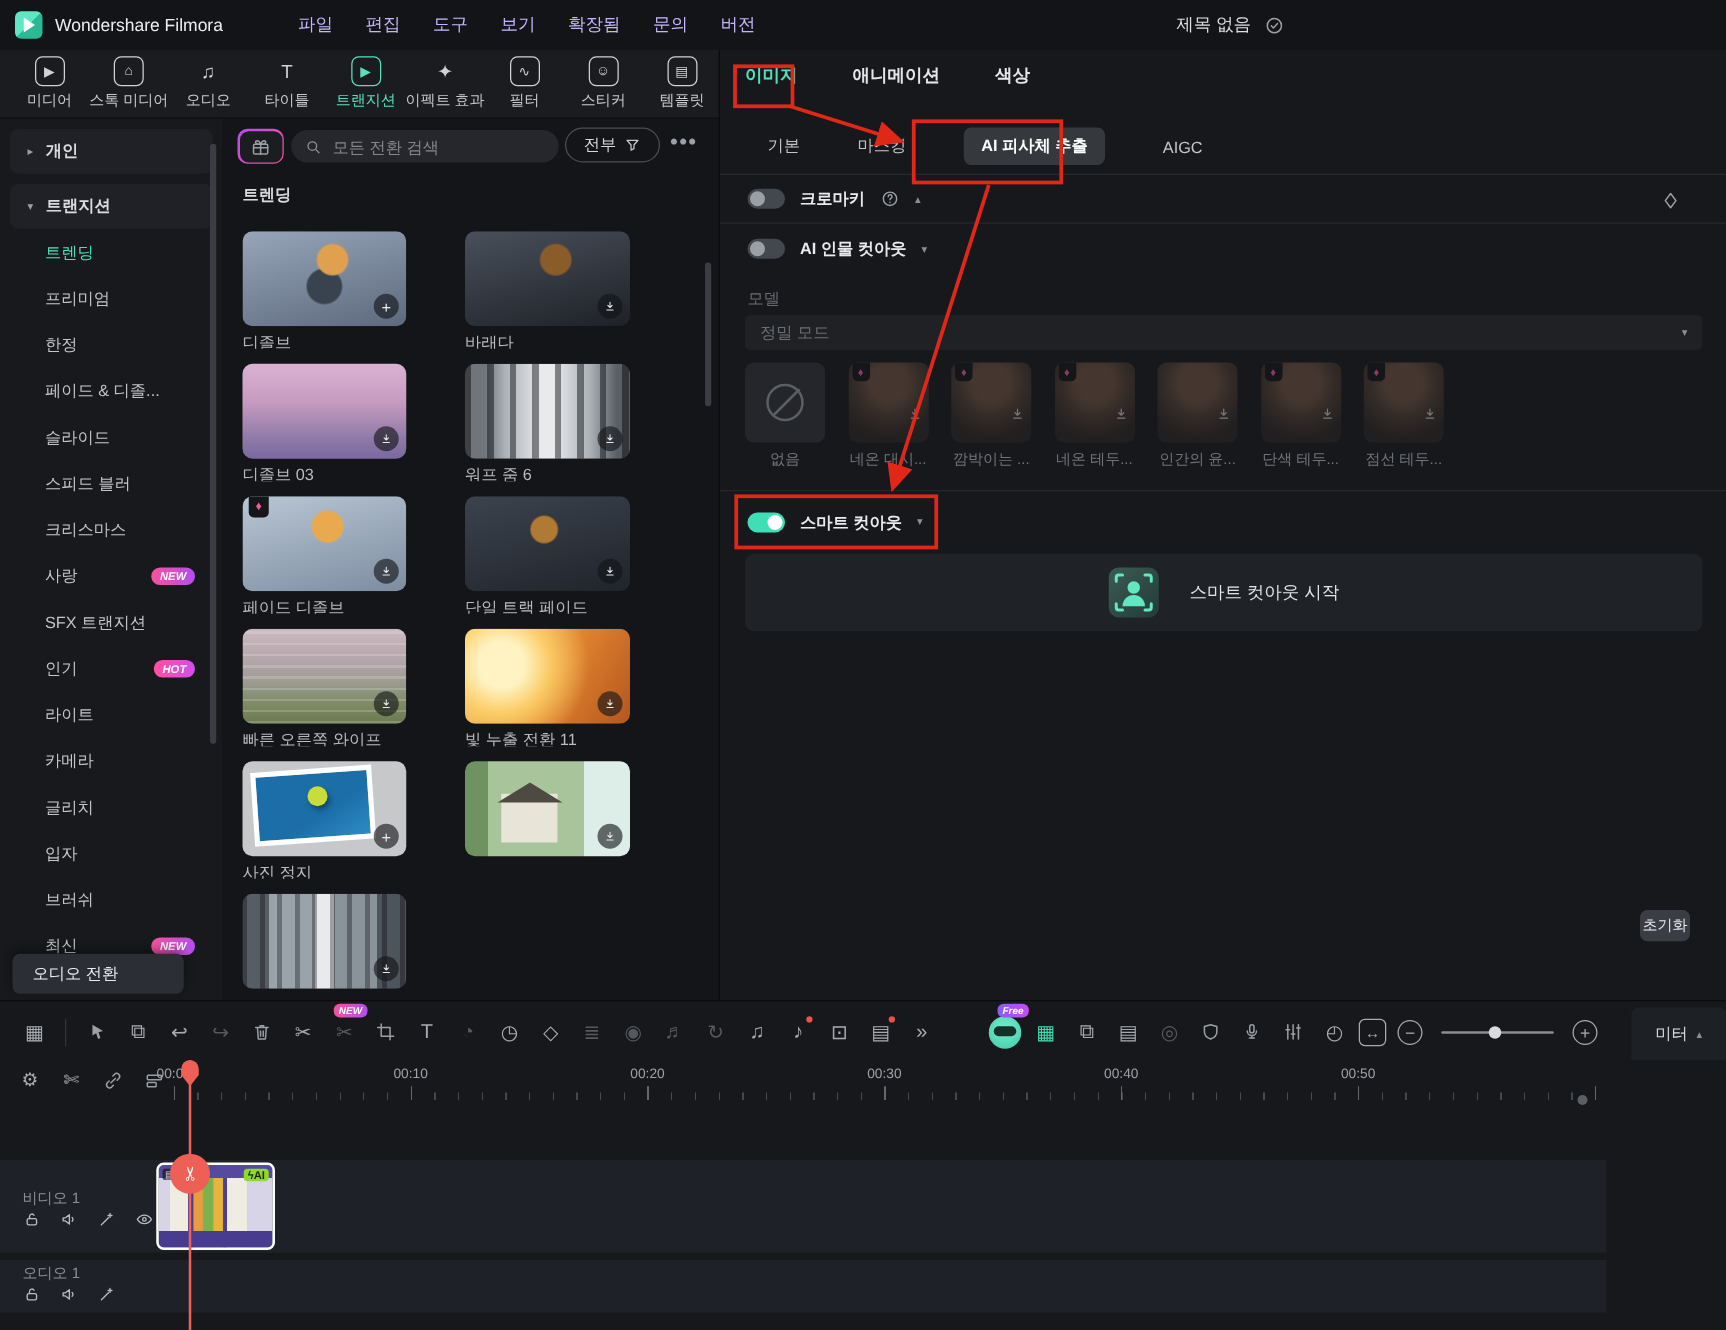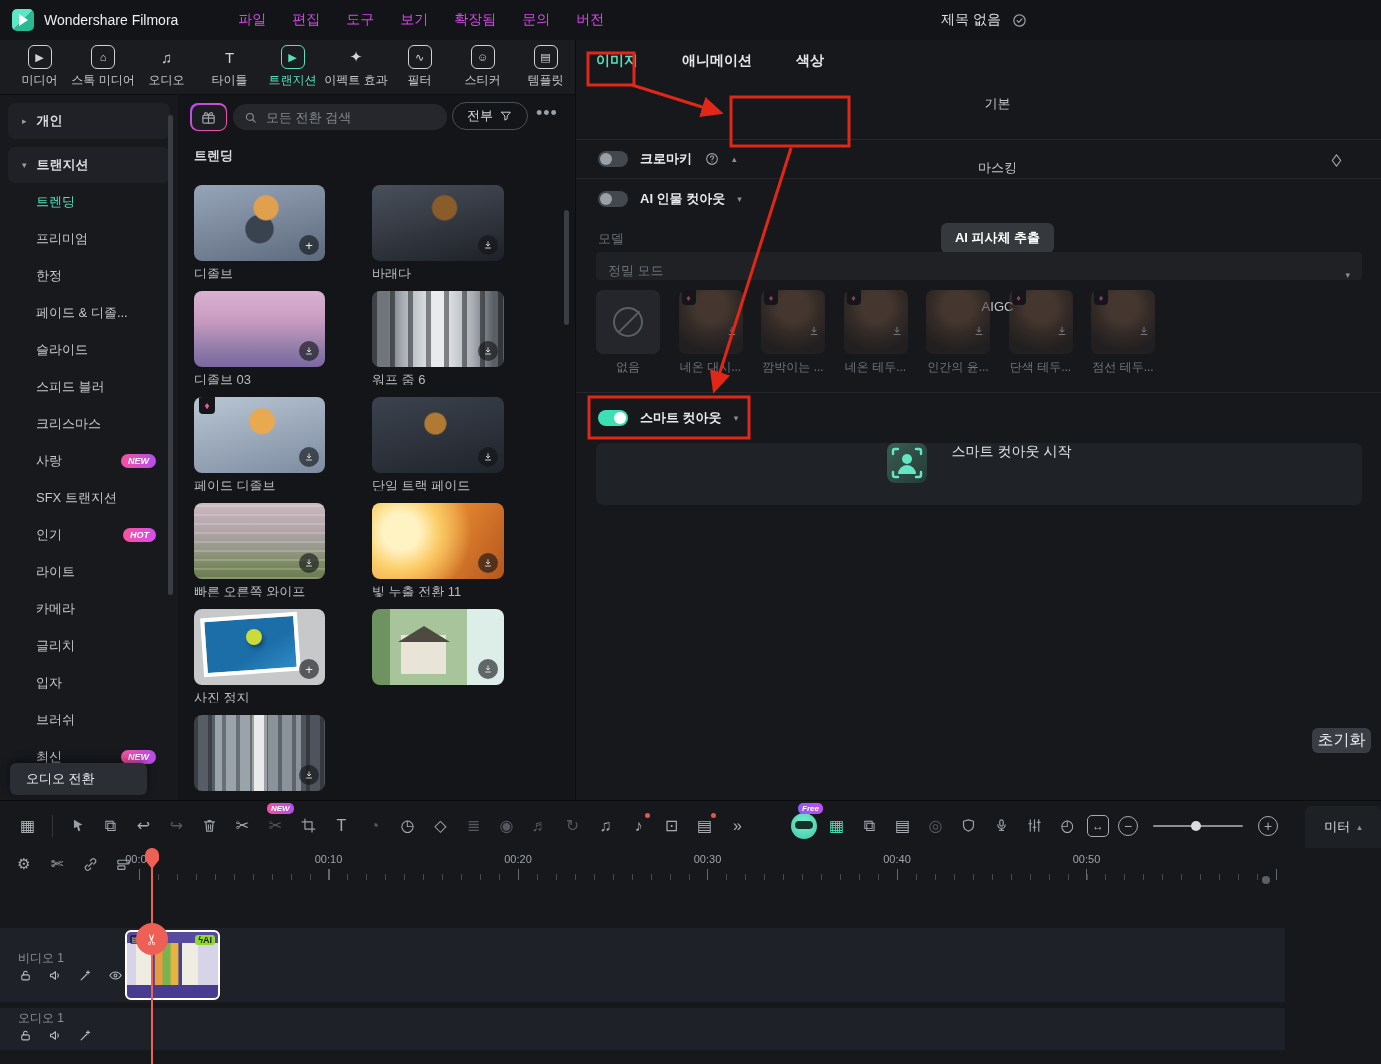--- a/index.html
+++ b/index.html
@@ -6,21 +6,21 @@
   html,body { background:#000; }
   body { font-family:"Liberation Sans","DejaVu Sans",sans-serif; }
   #app { position:relative; width:1381px; height:1064px; background:#141518; overflow:hidden; color:#d6d8db; font-size:13px; }
 
   
   #menubar { position:absolute; left:0; top:0; width:1381px; height:40px; background:#131417; display:flex; align-items:center; }
   #logo { width:22px; height:22px; margin-left:12px; border-radius:5px; background:linear-gradient(135deg,#5fe7c3 0 50%,#2bb894 50%); position:relative; }
   #logo::after { content:''; position:absolute; left:7px; top:5px; border-left:9px solid #fff; border-top:6px solid transparent; border-bottom:6px solid transparent; }
   #app-title { margin-left:10px; font-size:14px; color:#eceef0; }
   #menu-nav { display:flex; gap:26px; margin-left:60px; }
-  .menu-item { font-size:14px; color:#d946ef; cursor:default; }
+  .menu-item { font-size:14px; color:#c4b5fd; cursor:default; }
   #project-title-wrap { position:absolute; left:941px; top:0; height:40px; display:flex; align-items:center; gap:10px; }
   #project-title { font-size:14px; color:#dddfe2; }
   .sm-ic { width:17px; height:17px; color:#9aa0a6; display:inline-block; }
   .sm-ic svg { width:100%; height:100%; display:block; }
 
   
   #topbar { position:absolute; left:0; top:40px; width:575px; height:55px; background:#1a1c20; border-bottom:1px solid #0c0d0f; display:flex; align-items:center; padding-left:10px; gap:4px; }
   .mtab { width:60px; display:flex; flex-direction:column; align-items:center; gap:3px; cursor:pointer; }
   .mico { width:24px; height:24px; display:flex; align-items:center; justify-content:center; font-size:15px; color:#cfd2d6; }
   .mico.boxed { border:1.6px solid #cfd2d6; border-radius:6px; font-size:11px; }
@@ -78,48 +78,48 @@
   .art-house::before { content:''; position:absolute; left:22%; top:34%; width:34%; height:52%; background:#e8e4d8; }
   .art-house::after { content:''; position:absolute; left:20%; top:22%; width:0; height:0; border-left:26px solid transparent; border-right:26px solid transparent; border-bottom:16px solid #4e4a42; }
   .art-city2 { background:linear-gradient(90deg,#575d65 0 16%,#9aa2aa 16% 44%,#e8eaec 44% 56%,#8a929a 56% 82%,#4e545c 82%),repeating-linear-gradient(90deg,rgba(20,22,26,.35) 0 4px,rgba(0,0,0,0) 4px 14px); background-blend-mode:multiply; }
   #grid-scroll { position:absolute; left:386px; top:115px; width:5px; height:115px; border-radius:3px; background:#3a3d43; }
 
   
   #inspector { position:absolute; left:575px; top:40px; width:806px; height:760px; background:#17181c; border-left:1px solid #0b0c0e; }
   #panel-tabs { position:absolute; left:20px; top:12px; display:flex; gap:44px; }
   .ptab { font-size:14px; font-weight:bold; color:#e4e6e9; }
   .ptab.active { color:#52e0ba; }
-  #subtab-row { position:absolute; left:0; top:55px; width:100%; height:45px; border-bottom:1px solid #26282c; display:flex; align-items:center; padding-left:38px; gap:46px;flex-direction:column; }
+  #subtab-row { position:absolute; left:0; top:55px; width:100%; height:45px; border-bottom:1px solid #26282c; display:flex; align-items:center; padding-left:38px; gap:46px; }
   .stab { font-size:13px; color:#c3c6ca; }
   .stab.active { background:#35383d; color:#fff; font-weight:bold; border-radius:6px; padding:6px 14px; }
   .insp-row { position:absolute; left:0; width:100%; display:flex; align-items:center; gap:12px; padding-left:22px; }
   .tg { width:30px; height:16px; border-radius:8px; background:#43474e; position:relative; flex:none; }
   .tg::after { content:''; position:absolute; width:12px; height:12px; border-radius:50%; background:#9ba0a6; top:2px; left:2px; }
   .tg.on { background:#3ddfb4; }
   .tg.on::after { left:16px; background:#fff; }
   .row-label { font-size:13px; font-weight:bold; color:#e8eaec; }
   .tri-sm { font-size:9px; color:#8a8f95; }
   #chroma-q { width:16px; height:16px; color:#9aa0a6; }
   #chroma-key-diamond { position:absolute; right:36px; top:112px; width:17px; height:17px; color:#9aa0a6; }
   .divider { position:absolute; left:0; width:100%; height:1px; background:#24262b; }
   #model-label { position:absolute; left:22px; top:190px; font-size:13px; color:#686d73; }
-  #model-select { position:absolute; left:20px; top:212px; width:766px; height:28px; background:#1f2125; border-radius:4px; display:flex; align-items:flex-end; justify-content:space-between; padding:0 12px; color:#6b7076; font-size:13px; }
+  #model-select { position:absolute; left:20px; top:212px; width:766px; height:28px; background:#1f2125; border-radius:4px; display:flex; align-items:center; justify-content:space-between; padding:0 12px; color:#6b7076; font-size:13px; }
   #presets { position:absolute; left:0; top:250px; width:100%; height:100px; }
   .preset { position:absolute; width:64px; text-align:center; }
   .pthumb { position:relative; width:64px; height:64px; border-radius:7px; overflow:hidden; background:radial-gradient(circle at 50% 26%,#6b5140 0 26%,#4a3a30 48%,#2a2624 78%); opacity:.55; }
   .pthumb.none { background:#24262b; opacity:1; display:flex; align-items:center; justify-content:center; }
   .no-circle { width:30px; height:30px; border:2px solid #5a5f66; border-radius:50%; position:relative; }
   .no-circle::after { content:''; position:absolute; left:13px; top:-2px; width:2px; height:30px; background:#5a5f66; transform:rotate(45deg); }
   .pthumb .dl { position:absolute; right:4px; bottom:16px; width:14px; height:14px; color:#c6c9cd; }
   .plabel { margin-top:5px; font-size:12px; color:#6f747a; white-space:nowrap; overflow:hidden; }
   .pprem { position:absolute; left:3px; top:0; width:14px; height:15px; background:#15161a; border-radius:0 0 4px 4px; color:#f0599c; font-size:9px; display:flex; align-items:center; justify-content:center; }
-  #start-panel { position:absolute; left:20px; top:403px; width:766px; height:62px; background:#1f2226; border-radius:7px; display:flex; align-items:flex-start; justify-content:center; gap:25px; }
+  #start-panel { position:absolute; left:20px; top:403px; width:766px; height:62px; background:#1f2226; border-radius:7px; display:flex; align-items:center; justify-content:center; gap:25px; }
   #start-icon { width:40px; height:40px; border-radius:8px; background:linear-gradient(135deg,#3b5c52,#243b37); }
   #start-label { font-size:14px; color:#e2e4e6; }
-  #reset-btn { position:absolute; left:736px; top:688px; width:59px; height:25px; background:#3a3e44; border-radius:6px; display:flex; align-items:center; justify-content:center; font-size:16px; color:#e6e8ea; }
+  #reset-btn { position:absolute; left:736px; top:688px; width:40px; height:25px; background:#3a3e44; border-radius:6px; display:flex; align-items:center; justify-content:center; font-size:12px; color:#e6e8ea; }
 
   
   #tl-toolbar { position:absolute; left:0; top:800px; width:1381px; height:50px; background:#17181c; border-top:1px solid #0a0b0d; display:flex; align-items:center; padding:0 100px 0 14px; gap:6px; }
   .tbi { position:relative; width:27px; height:27px; display:flex; align-items:center; justify-content:center; font-size:16px; color:#a7abb1; flex:none; }
   .tbi .sm-ic { width:17px; height:17px; }
   .tbi.dim { color:#55585e; }
   .tbi.accent { color:#45d9b0; }
   .tbi.circle { border:1.4px solid #a7abb1; border-radius:50%; width:20px; height:20px; font-size:14px; margin:0 3px; }
   .tbi.boxed { border:1.4px solid #a7abb1; border-radius:5px; width:22px; height:22px; font-size:12px; }
   .tb-div { width:1px; height:22px; background:#32353a; margin:0 5px; flex:none; }

